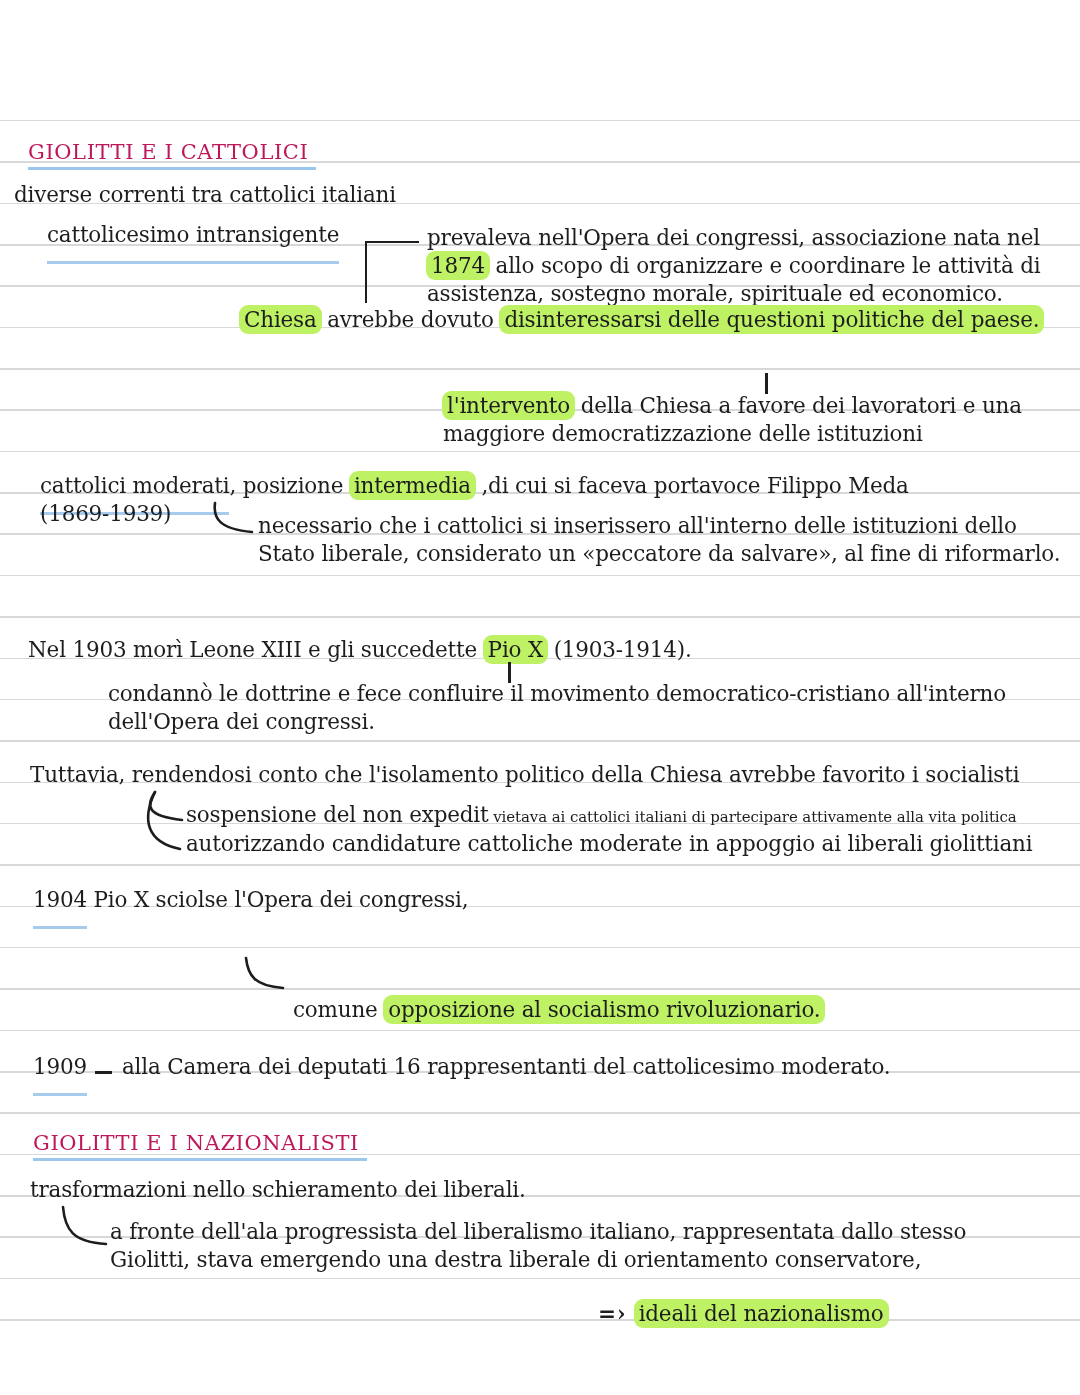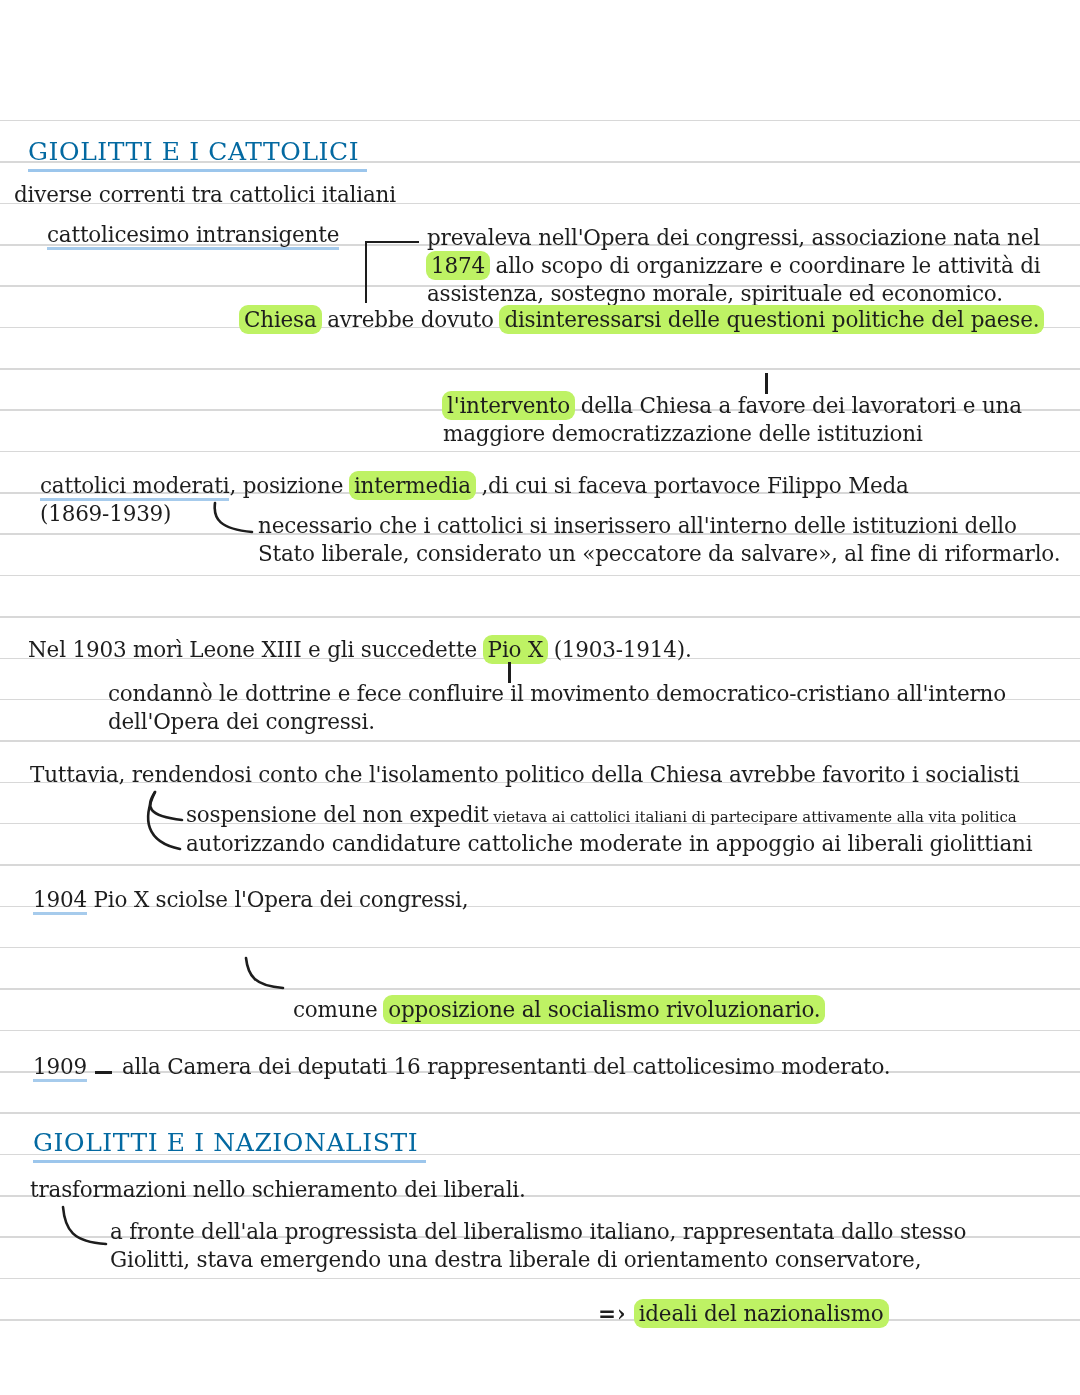--- a/index.html
+++ b/index.html
@@ -18,35 +18,35 @@
       transparent 1.5px, transparent 41.35px);
   }
   .line {
     position:absolute;
     white-space:nowrap;
     font-size:21.5px;
     letter-spacing:-0.2px;
     line-height:27px;
   }
   .title {
-    font-size:25px;
+    font-size:21px;
     letter-spacing:0.6px;
-    color:#0369a1;
+    color:#be185d;
     border-bottom:3px solid #9cc6ec;
     padding:0 8px 3px 0;
   }
   .hl {
     background:#bef264;
     border-radius:9px;
     padding:2px 5px;
     margin:0 -1px;
   }
   .ul {
     border-bottom:3px solid #a6cbec;
-    padding-bottom:0;
+    padding-bottom:14px;
   }
   .small { font-size:15px; letter-spacing:-0.1px; }
   .tick { position:absolute; width:2.5px; background:#1d1d1d; }
   .bracket {
     position:absolute;
     border-top:2.5px solid #1d1d1d;
     border-left:2.5px solid #1d1d1d;
   }
   .connector { position:absolute; overflow:visible; }
   .connector path { stroke:#1d1d1d; stroke-width:2.6; fill:none; stroke-linecap:round; }

